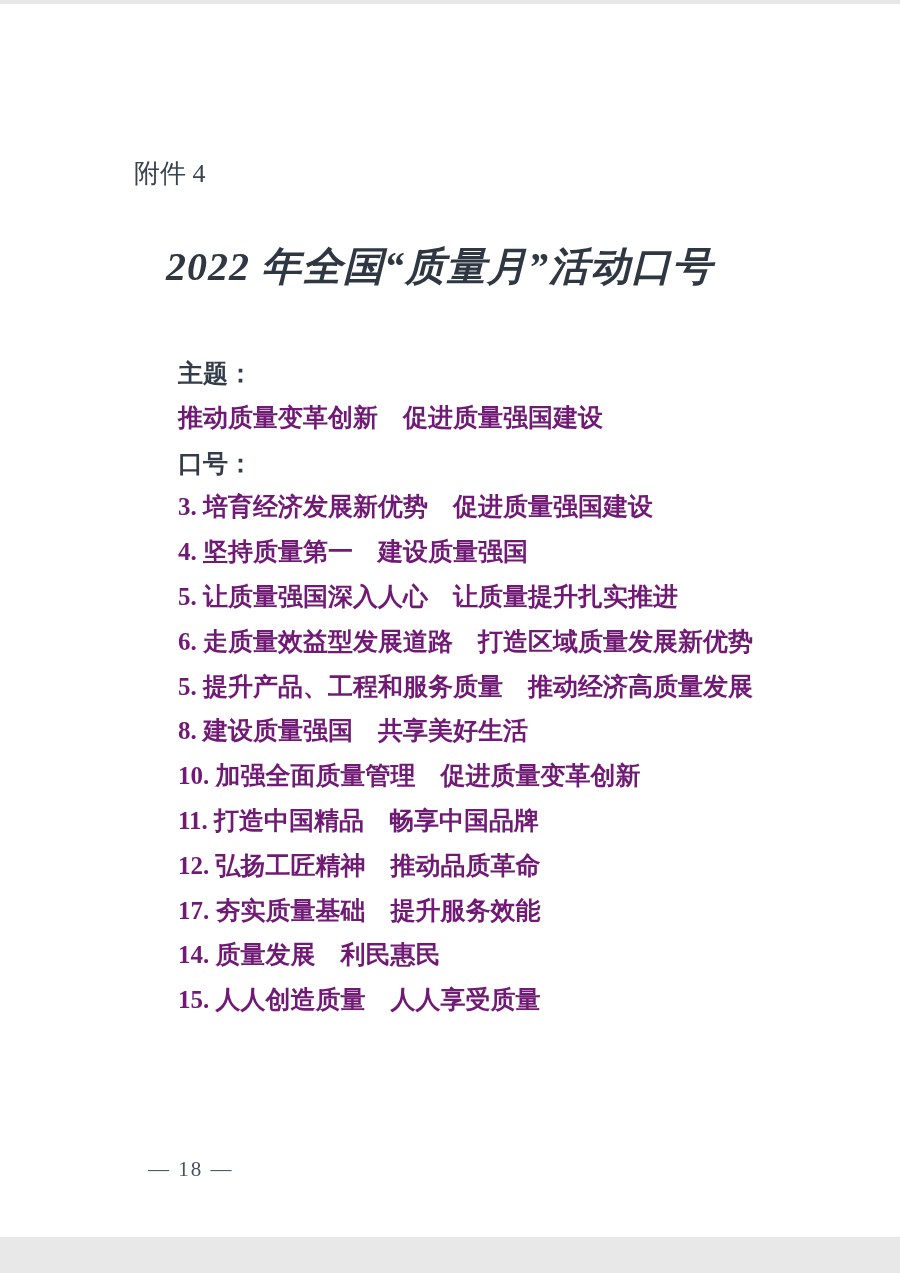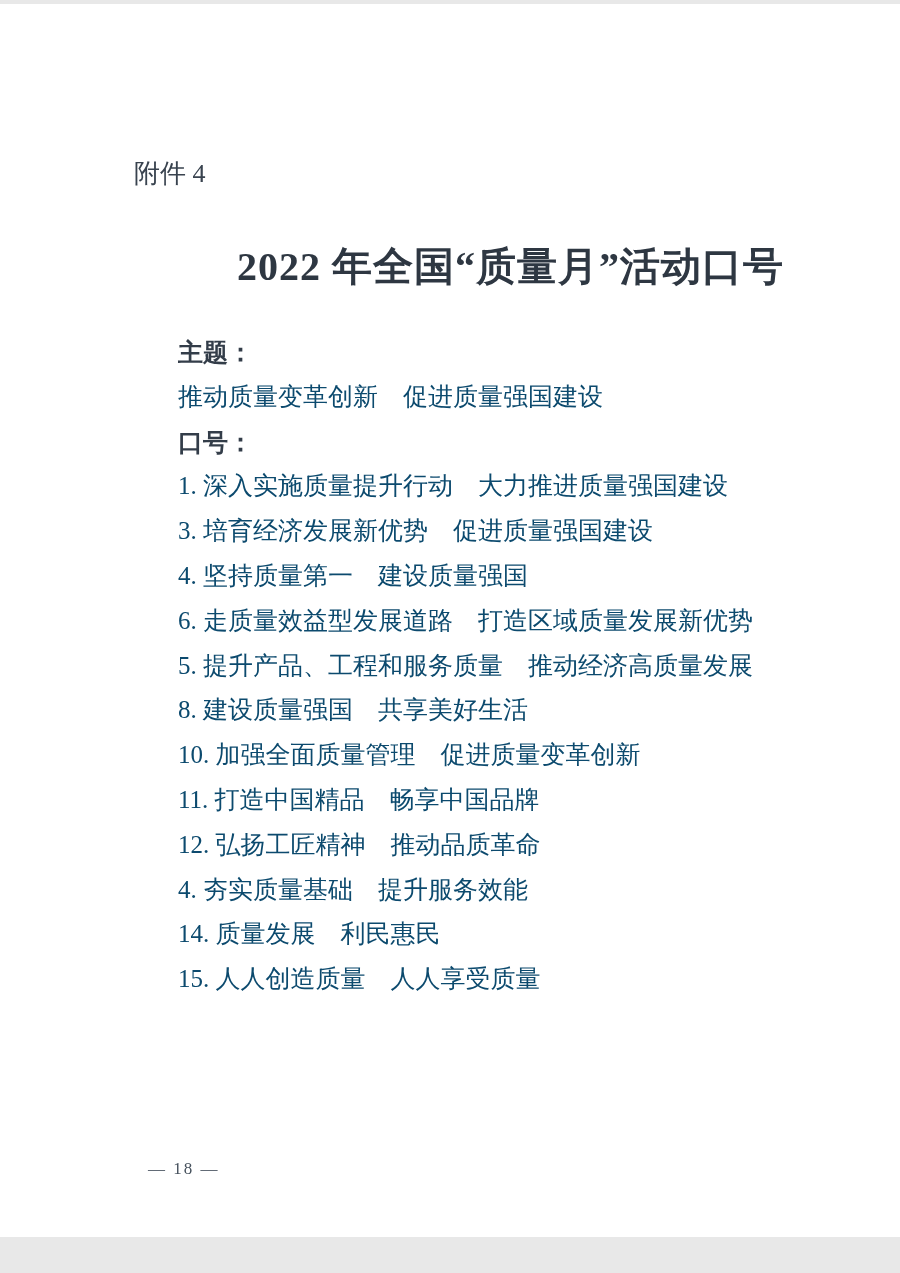--- a/index.html
+++ b/index.html
@@ -11,48 +11,50 @@
     font-family:"Liberation Serif","DejaVu Serif",serif;
     color:#3b4551;
     overflow:hidden;
   }
   .attachment-label {
     position:absolute; left:134px; top:153px;
     font-size:26px; line-height:34px;
     color:#39434f;
   }
   .doc-title {
-    position:absolute; left:184px; top:238px; width:600px;
-    text-align:right;
+    position:absolute; left:166px; top:238px; width:600px;
+    text-align:left;
     font-size:40px; line-height:50px;
     font-weight:bold;
     color:#2e3742;
     letter-spacing:1px;
+    font-style:italic;
   }
   .content {
-    position:absolute; left:178px; top:326px; width:600px;
+    position:absolute; left:178px; top:347px; width:600px;
   }
   .line {
     height:44.8px; line-height:44.8px;
     white-space:nowrap;
     font-size:25px;
-    color:#0c4a6e;
+    color:#701a75;
+    font-weight:bold;
   }
   .section-label {
     font-family:"Liberation Sans","DejaVu Sans",sans-serif;
     font-weight:bold;
     font-size:25px;
     color:#333d49;
   }
   .slogan-text, .theme-text {
     font-family:"Liberation Serif","DejaVu Serif",serif;
   }
   .footer {
     position:absolute; left:148px; top:1150px;
-    font-size:17px; line-height:30px;
+    font-size:21px; line-height:30px;
     color:#47525e;
     letter-spacing:2px;
   }
 </style>
 </head>
 <body>
 
 <div class="page">
 
   <div class="attachment-label">附件 4</div>
@@ -60,30 +62,30 @@
   <div class="doc-title">2022 年全国“质量月”活动口号</div>
 
   <div class="content">
 
     <div class="line section-label">主题：</div>
 
     <div class="line theme-text">推动质量变革创新　促进质量强国建设</div>
 
     <div class="line section-label">口号：</div>
 
-    <div class="line slogan-text">1. 深入实施质量提升行动　大力推进质量强国建设</div>
     <div class="line slogan-text">3. 培育经济发展新优势　促进质量强国建设</div>
     <div class="line slogan-text">4. 坚持质量第一　建设质量强国</div>
+    <div class="line slogan-text">5. 让质量强国深入人心　让质量提升扎实推进</div>
     <div class="line slogan-text">6. 走质量效益型发展道路　打造区域质量发展新优势</div>
     <div class="line slogan-text">5. 提升产品、工程和服务质量　推动经济高质量发展</div>
     <div class="line slogan-text">8. 建设质量强国　共享美好生活</div>
     <div class="line slogan-text">10. 加强全面质量管理　促进质量变革创新</div>
     <div class="line slogan-text">11. 打造中国精品　畅享中国品牌</div>
     <div class="line slogan-text">12. 弘扬工匠精神　推动品质革命</div>
-    <div class="line slogan-text">4. 夯实质量基础　提升服务效能</div>
+    <div class="line slogan-text">17. 夯实质量基础　提升服务效能</div>
     <div class="line slogan-text">14. 质量发展　利民惠民</div>
     <div class="line slogan-text">15. 人人创造质量　人人享受质量</div>
 
   </div>
 
   <div class="footer">— 18 —</div>
 
 </div>
 
 </body></html>

